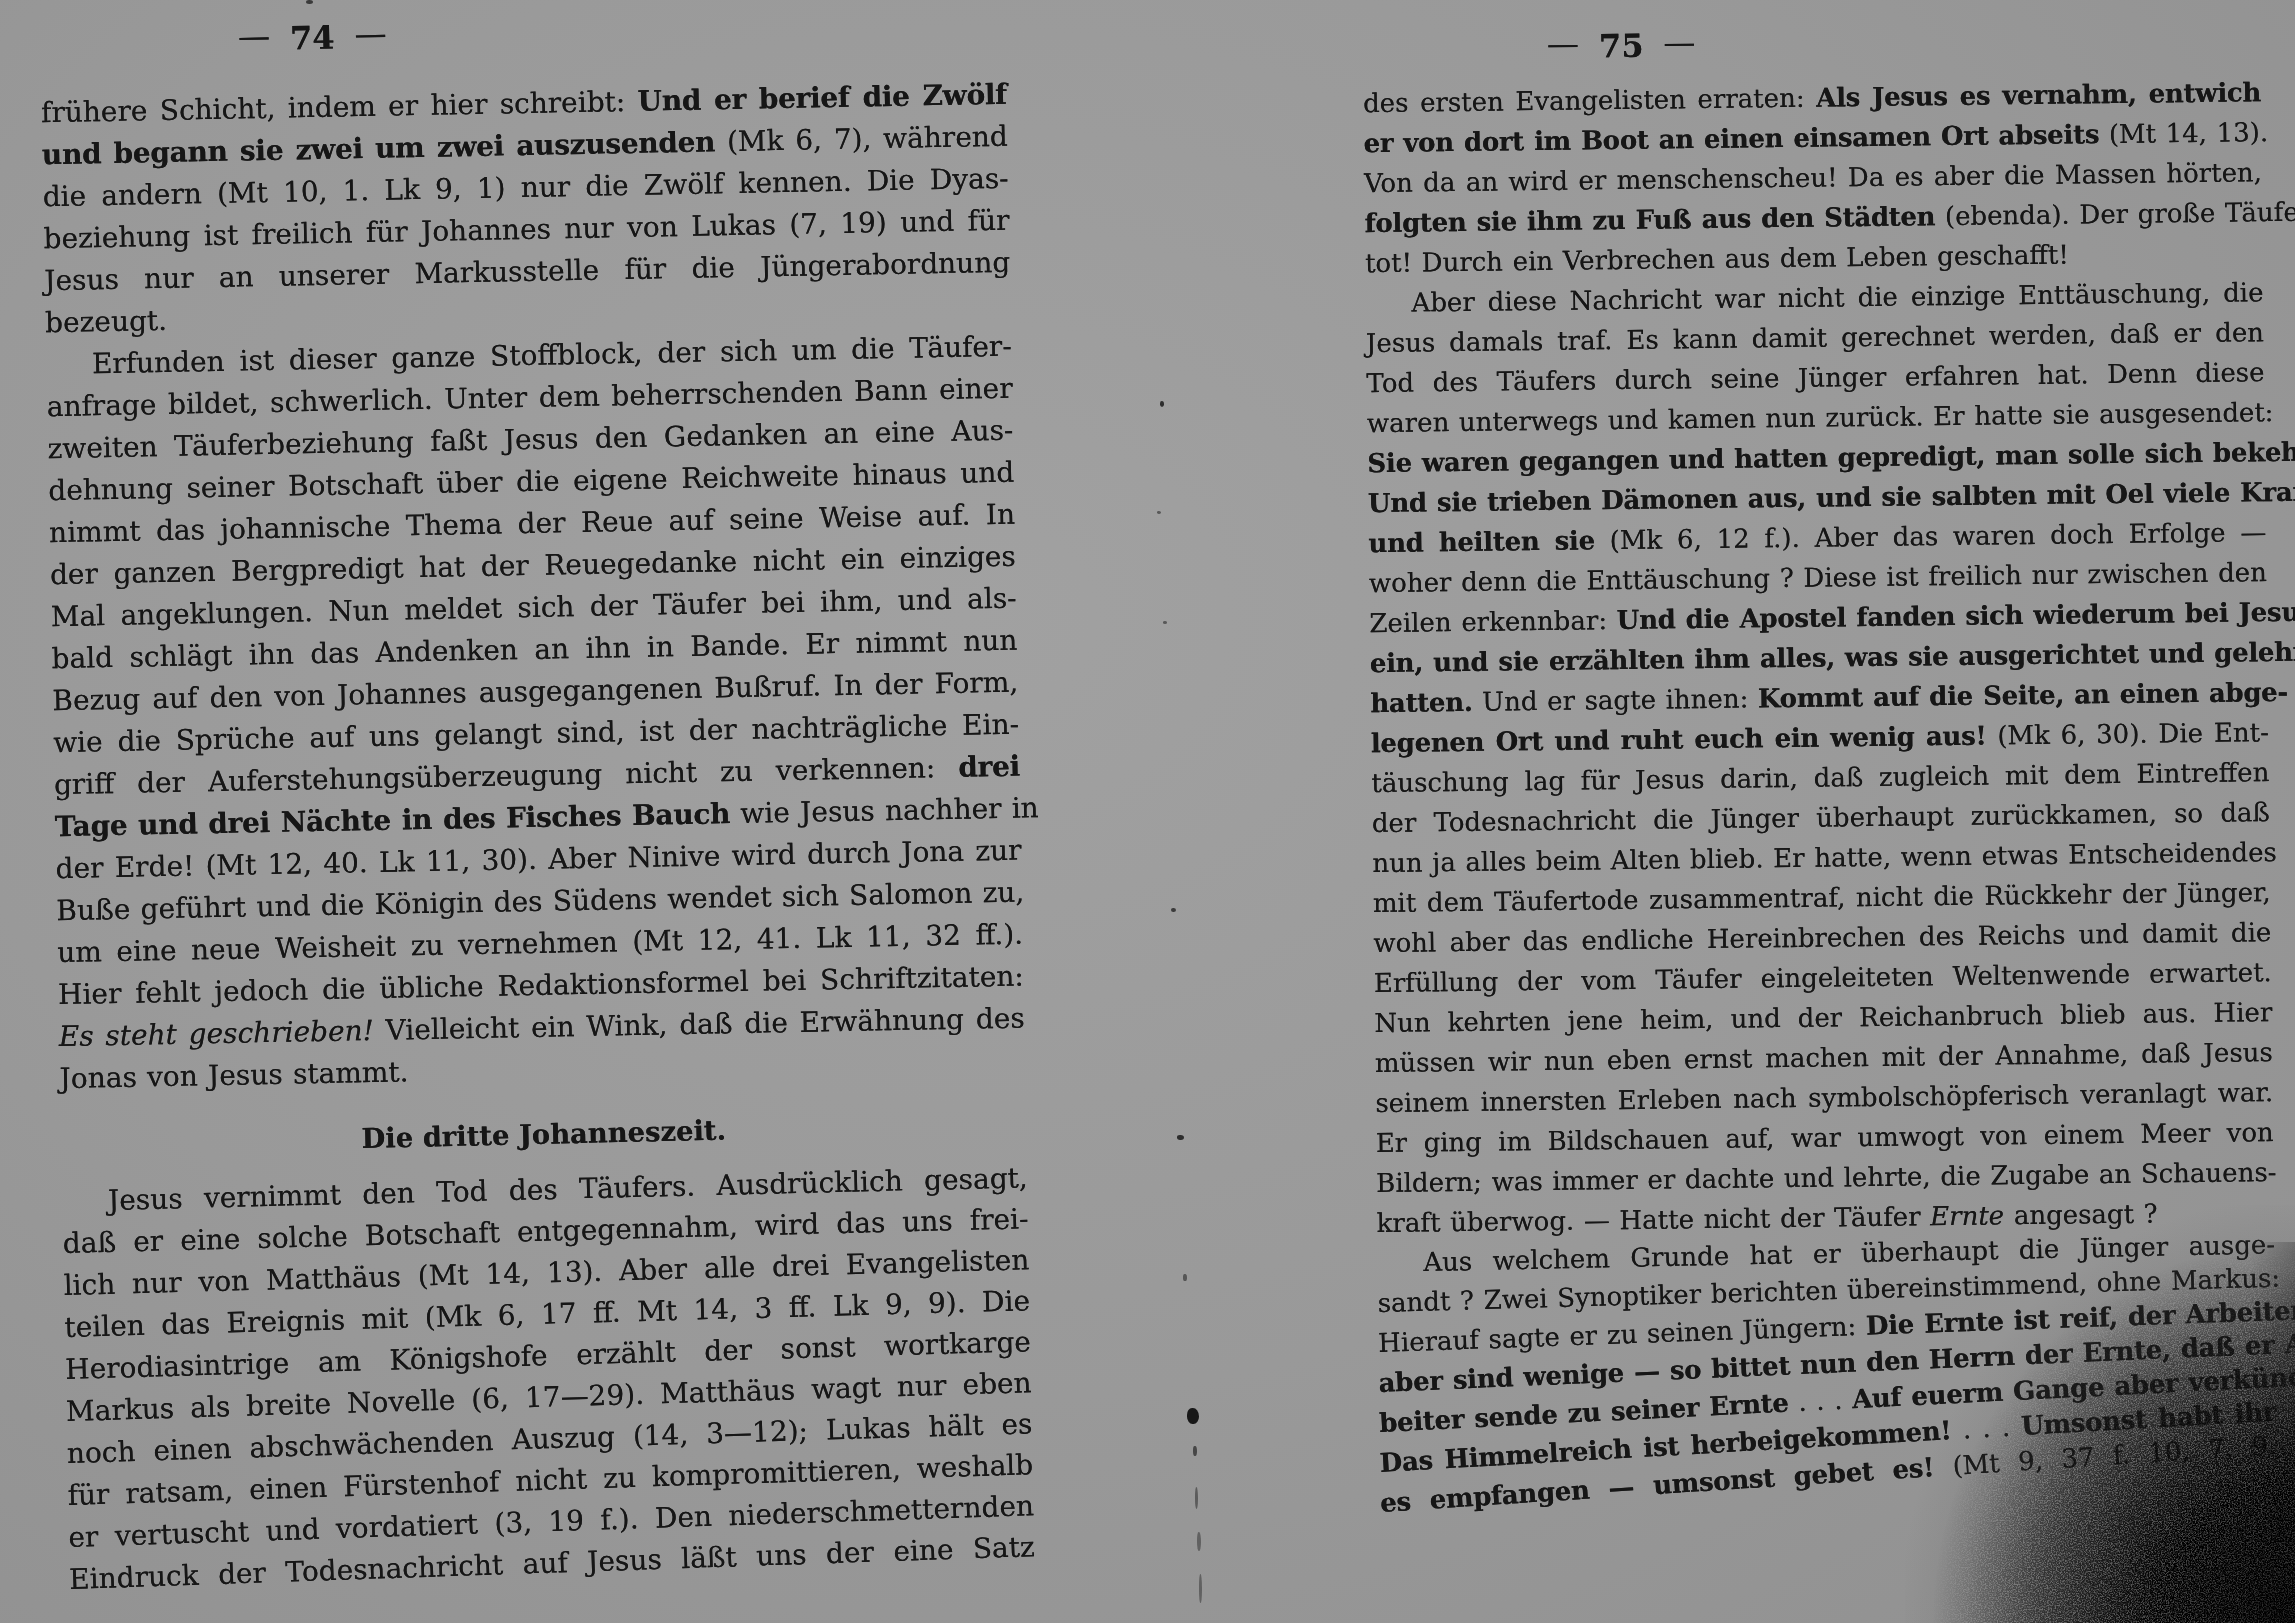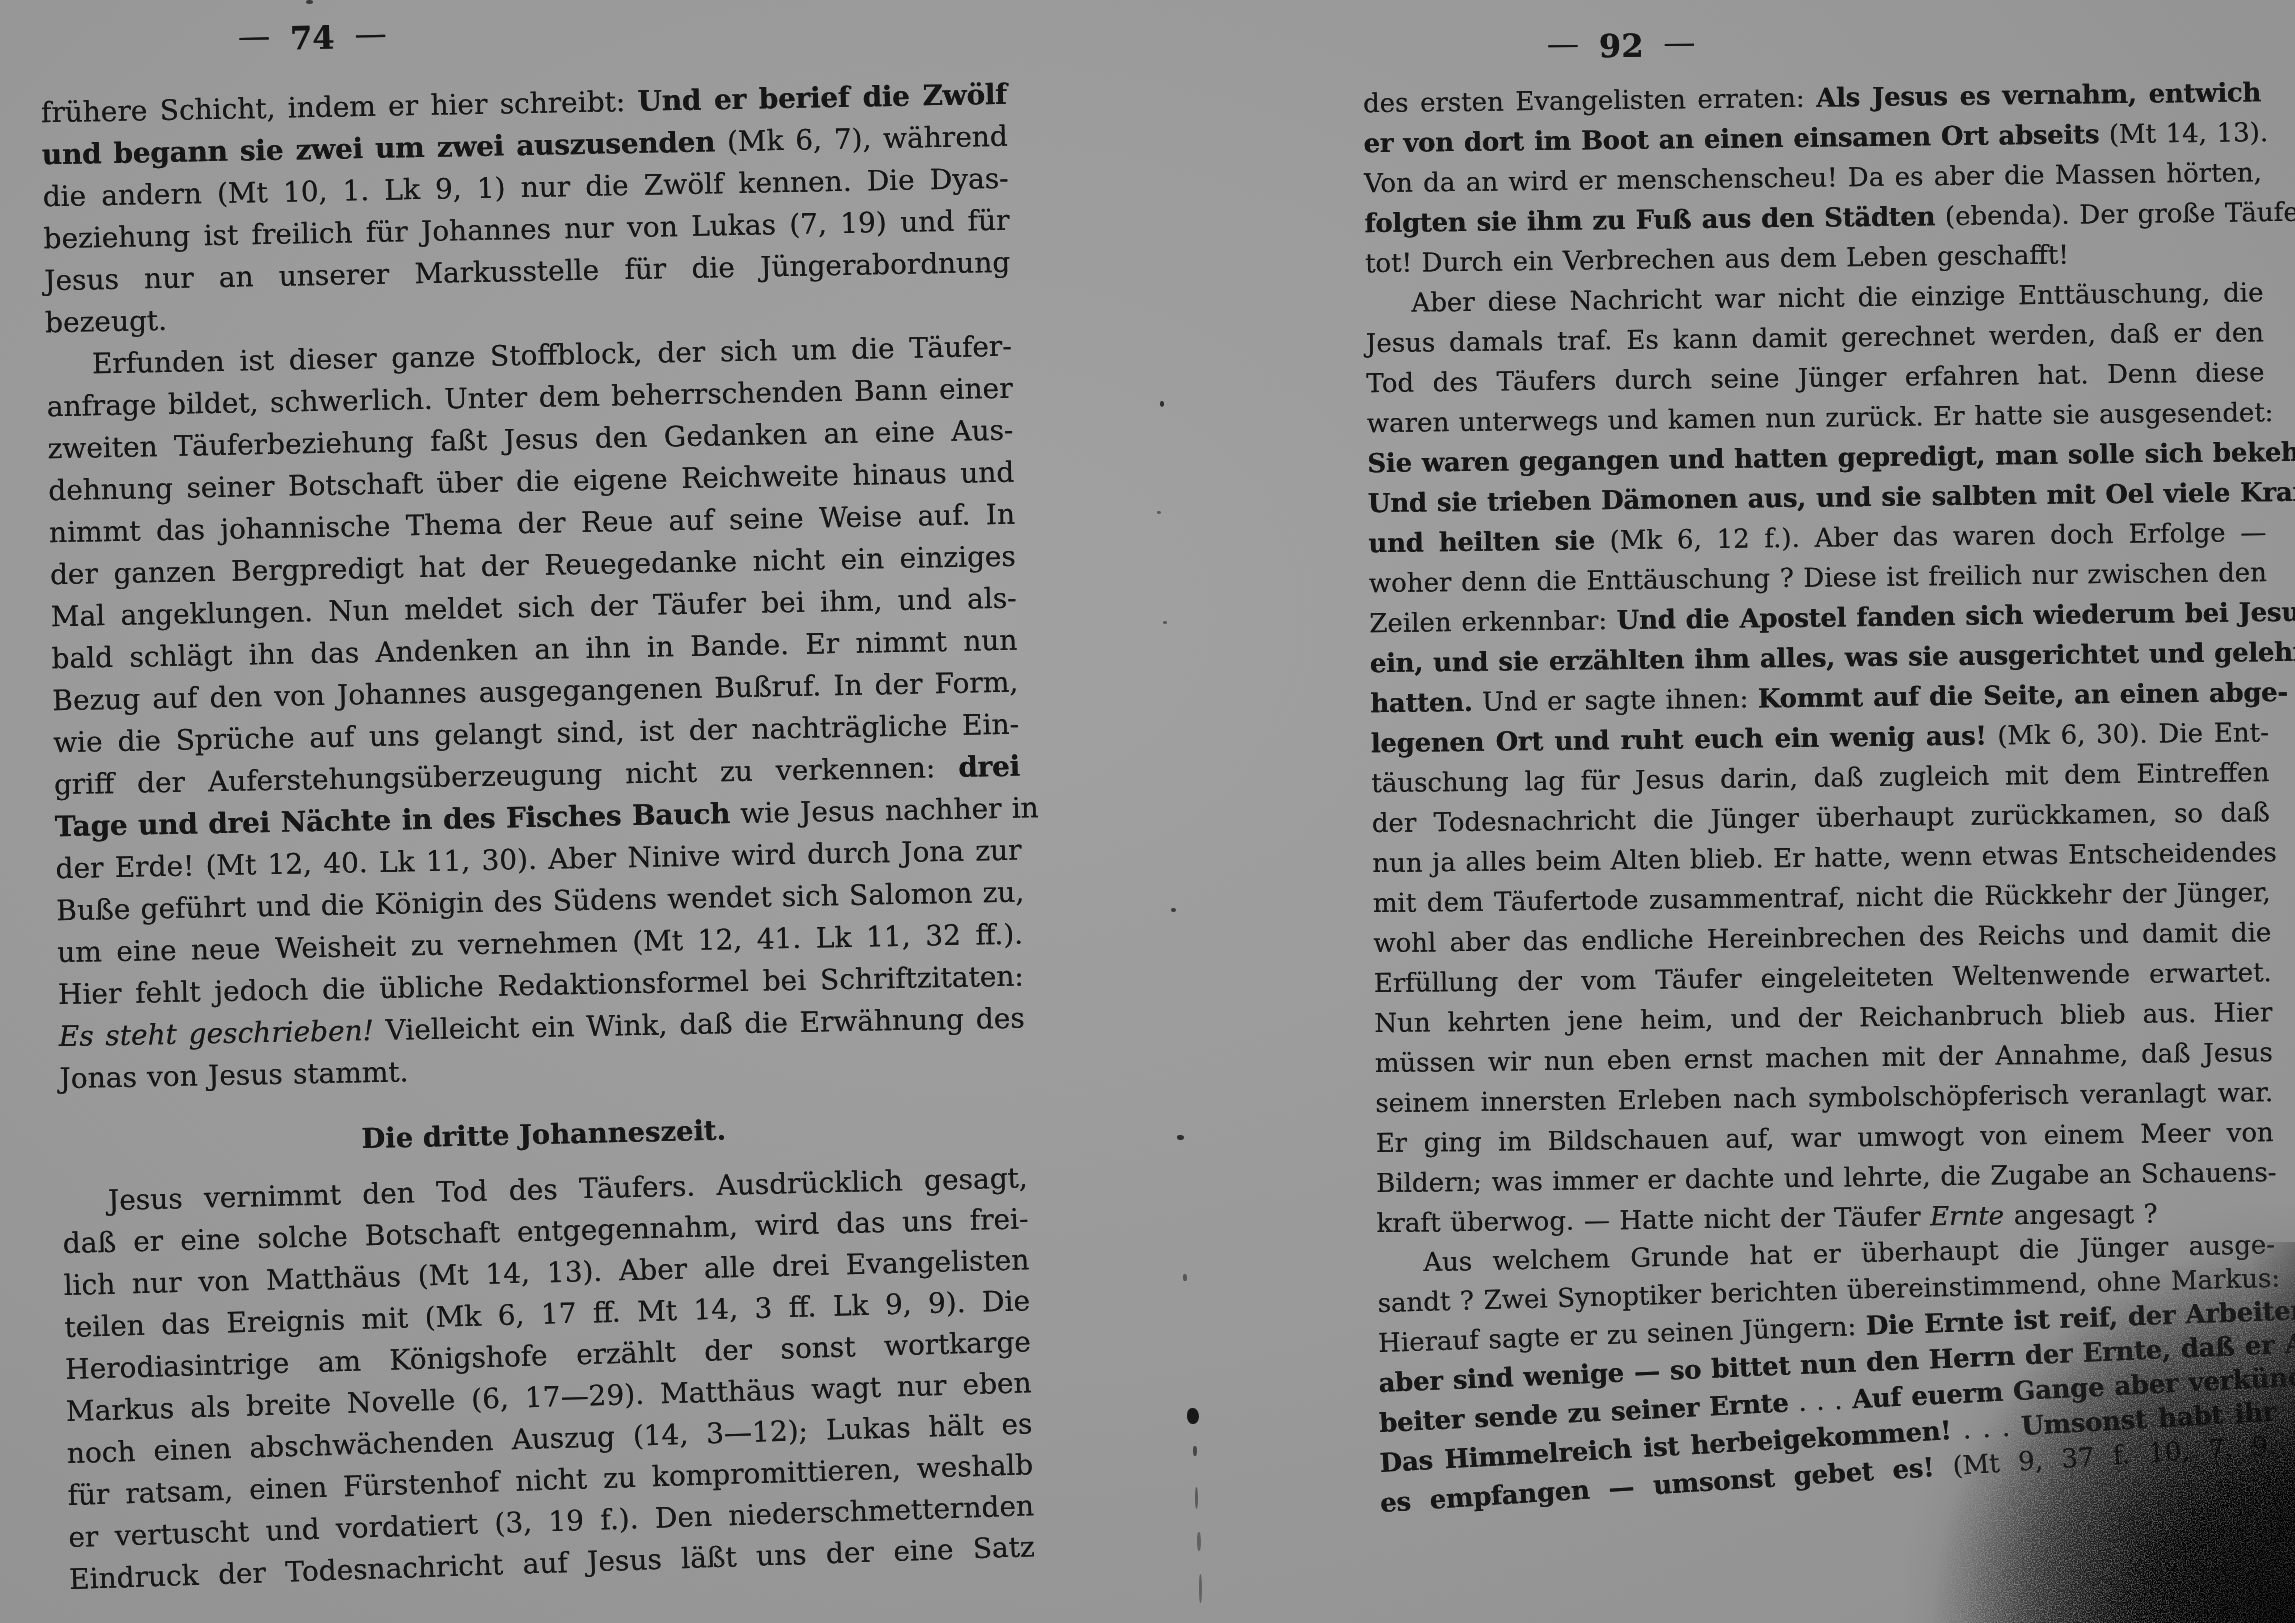--- a/index.html
+++ b/index.html
@@ -48,21 +48,21 @@
   }
 </style>
 </head>
 <body>
 
 <div class="hdr hdr-left">
   <span class="dash">—</span><span class="pagenum">74</span><span class="dash">—</span>
 </div>
 
 <div class="hdr hdr-right">
-  <span class="dash">—</span><span class="pagenum">92</span><span class="dash">—</span>
+  <span class="dash">—</span><span class="pagenum">75</span><span class="dash">—</span>
 </div>
 
 <div class="page page-left">
   <div class="rot-left">
     <div class="group g0">
         <div class="line"><span class="s-n">frühere Schicht, indem er hier schreibt: </span><span class="s-b">Und er berief die Zwölf</span></div>
         <div class="line"><span class="s-b">und begann sie zwei um zwei auszusenden</span><span class="s-n"> (Mk 6, 7), während</span></div>
         <div class="line"><span class="s-n">die andern (Mt 10, 1. Lk 9, 1) nur die Zwölf kennen. Die Dyas-</span></div>
         <div class="line"><span class="s-n">beziehung ist freilich für Johannes nur von Lukas (7, 19) und für</span></div>
         <div class="line"><span class="s-n">Jesus nur an unserer Markusstelle für die Jüngerabordnung</span></div>

